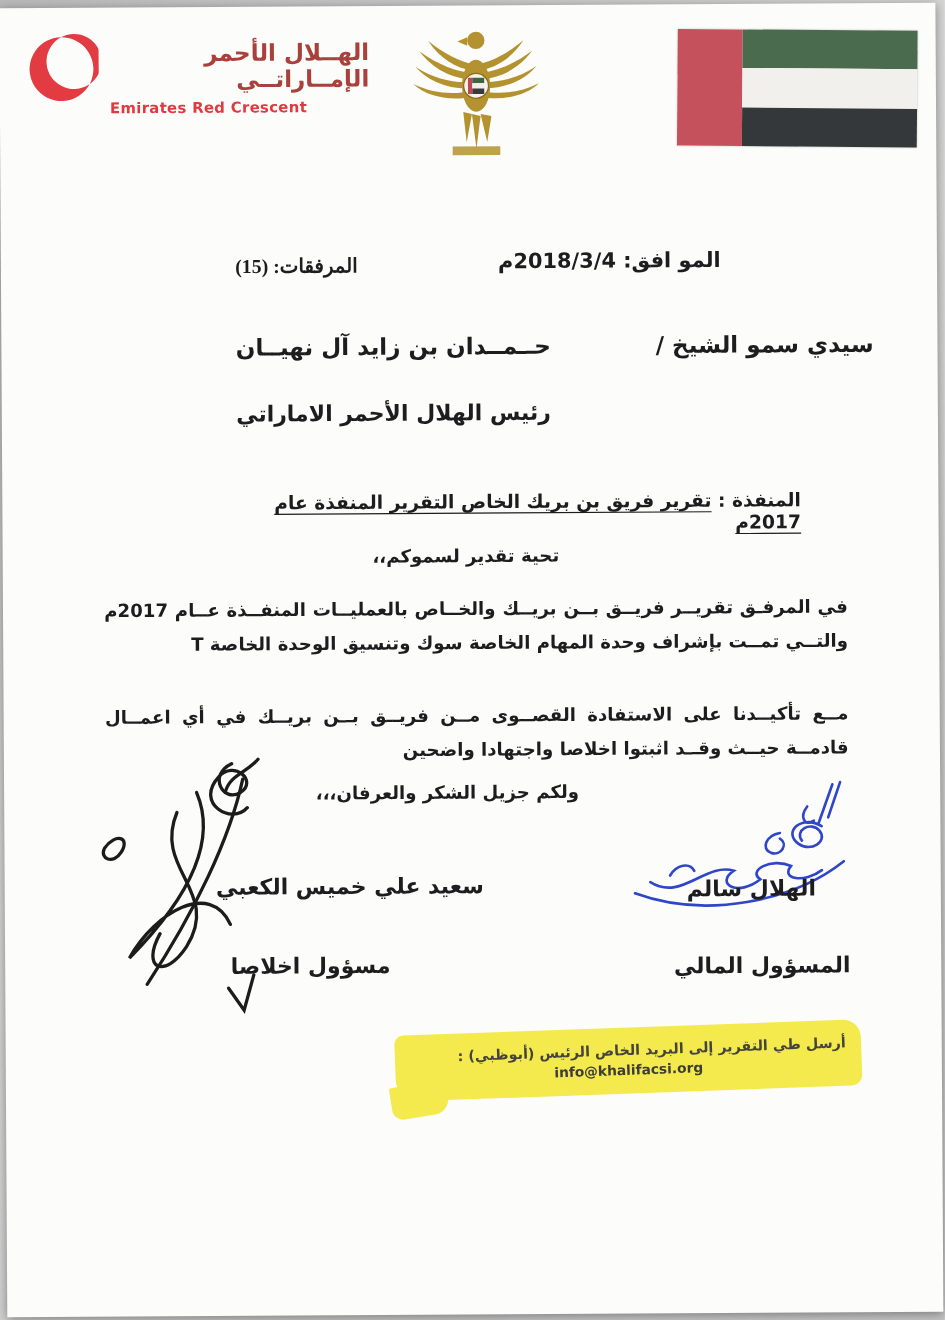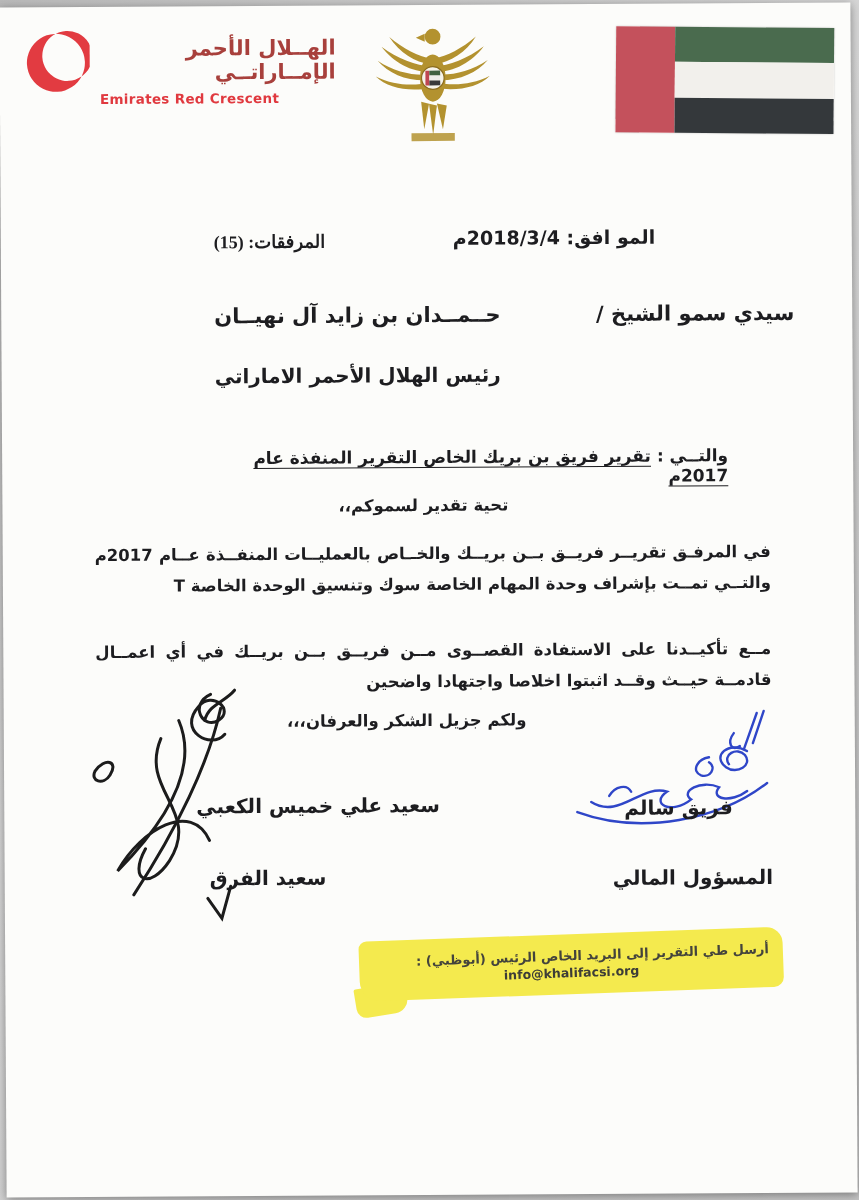--- a/index.html
+++ b/index.html
@@ -125,21 +125,21 @@
     <div class="el ar date-line">المو افق: 2018/3/4م</div>
     <div class="el ar attach-line">المرفقات: (15)</div>
 
     <div class="el ar addr-line">
       <span>سيدي سمو الشيخ /</span>
       <span>حــمــدان بن زايد آل نهيــان</span>
     </div>
     <div class="el ar addr-title">رئيس الهلال الأحمر الاماراتي</div>
 
     <div class="el ar subject">
-      <span style="text-decoration:none">والتــي : </span><span>تقرير فريق بن بريك الخاص التقرير المنفذة عام 2017م</span>
+      <span style="text-decoration:none">المنفذة : </span><span>تقرير فريق بن بريك الخاص التقرير المنفذة عام 2017م</span>
     </div>
 
     <div class="el ar greeting">تحية تقدير لسموكم،،</div>
 
     <div class="el ar para">في المرفـق تقريــر فريــق بــن بريــك والخــاص بالعمليــات المنفــذة عــام 2017م والتــي تمــت بإشراف وحدة المهام الخاصة سوك وتنسيق الوحدة الخاصة T</div>
     <div class="el ar para para2">مــع تأكيــدنا على الاستفادة القصــوى مــن فريــق بــن بريــك في أي اعمــال قادمــة حيــث وقــد اثبتوا اخلاصا واجتهادا واضحين</div>
     <div class="el ar closing">ولكم جزيل الشكر والعرفان،،،</div>
 
     <div class="el sig-right-svg">
       <svg width="245" height="138" viewBox="0 0 245 138">
@@ -147,38 +147,38 @@
           <path d="M208 14 l-13 36 m20 -38 l-11 32"></path>
           <path d="M185 34 c-7 9 -3 19 6 13"></path>
           <path d="M198 52 c-18 -11 -36 5 -21 16 c11 8 27 -2 19 -12 c-8 -9 -23 0 -16 9"></path>
           <path d="M160 58 c-12 2 -18 14 -8 18 c9 3 16 -8 8 -13"></path>
           <path d="M42 102 C 70 120, 92 84, 118 92 C 100 104, 122 116, 142 100 C 130 92, 152 80, 170 88 C 160 100, 182 104, 198 92"></path>
           <path d="M28 112 C 92 136, 172 120, 218 84"></path>
           <path d="M60 96 c6 -10 18 -12 22 -4"></path>
         </g>
       </svg>
     </div>
-    <div class="el ar sig-right-name">فريق سالم</div>
+    <div class="el ar sig-right-name">الهلال سالم</div>
     <div class="el ar sig-right-title">المسؤول المالي</div>
 
     <div class="el sig-left-svg">
       <svg width="235" height="255" viewBox="0 0 235 255">
         <g fill="none" stroke="#1c1c1c" stroke-width="3" stroke-linecap="round">
           <path d="M152 16 c-22 10 -8 36 8 26 c16 -10 -6 -30 -20 -14 c-22 24 12 44 26 28"></path>
           <path d="M176 12 c-10 12 -26 14 -30 30"></path>
           <path d="M162 30 C 150 84, 118 150, 74 216"></path>
           <path d="M120 42 C 142 94, 98 152, 58 192 C 82 150, 132 122, 150 162"></path>
           <path d="M102 60 C 80 112, 142 132, 110 182 C 90 212, 68 202, 86 170"></path>
           <path d="M36 92 c10 -14 24 -10 15 4 c-7 11 -20 6 -15 -4"></path>
           <path d="M148 220 l14 20 l9 -32"></path>
         </g>
       </svg>
     </div>
     <div class="el ar sig-left-name">سعيد علي خميس الكعبي</div>
-    <div class="el ar sig-left-title">سعيد الفرق</div>
+    <div class="el ar sig-left-title">مسؤول اخلاصا</div>
 
     <div class="el hl-tail" style="background:#f4ea4e"></div>
     <div class="el hl" style="background:#f4ea4e">
       <div class="hl-line1">أرسل طي التقرير إلى البريد الخاص الرئيس (أبوظبي) :</div>
       <div class="hl-line2">info@khalifacsi.org</div>
     </div>
 
   </div>
 </div>
 

